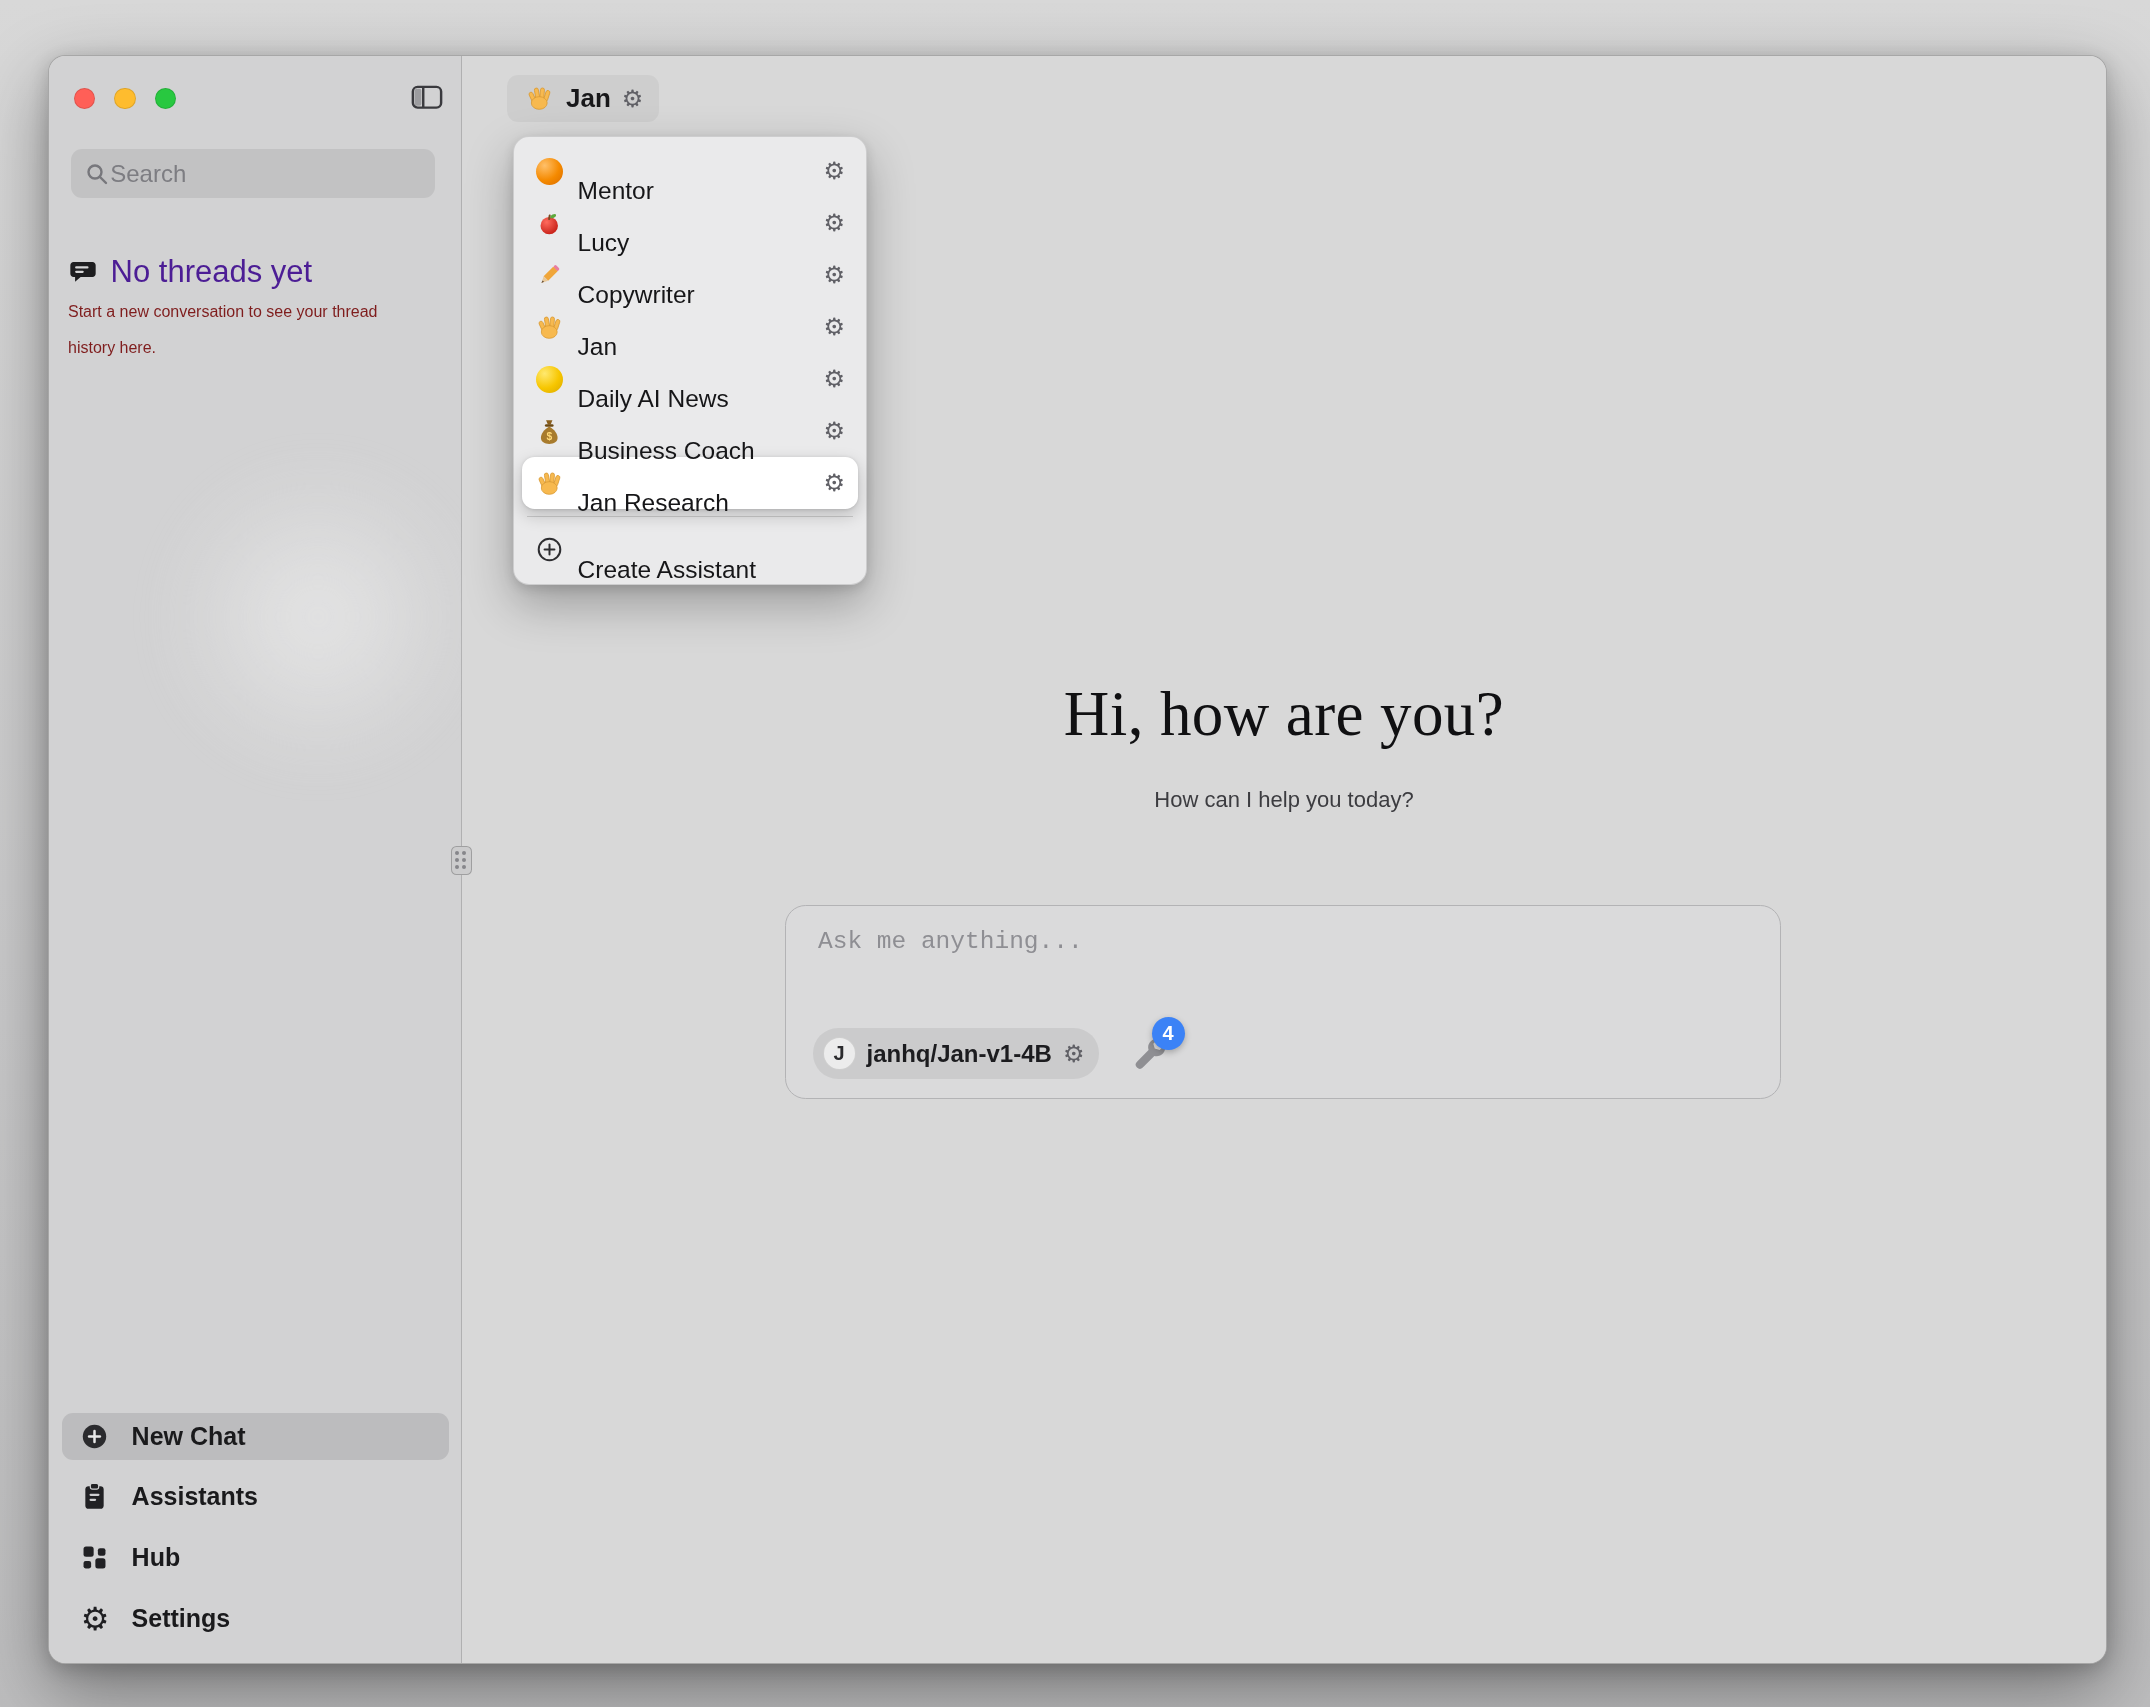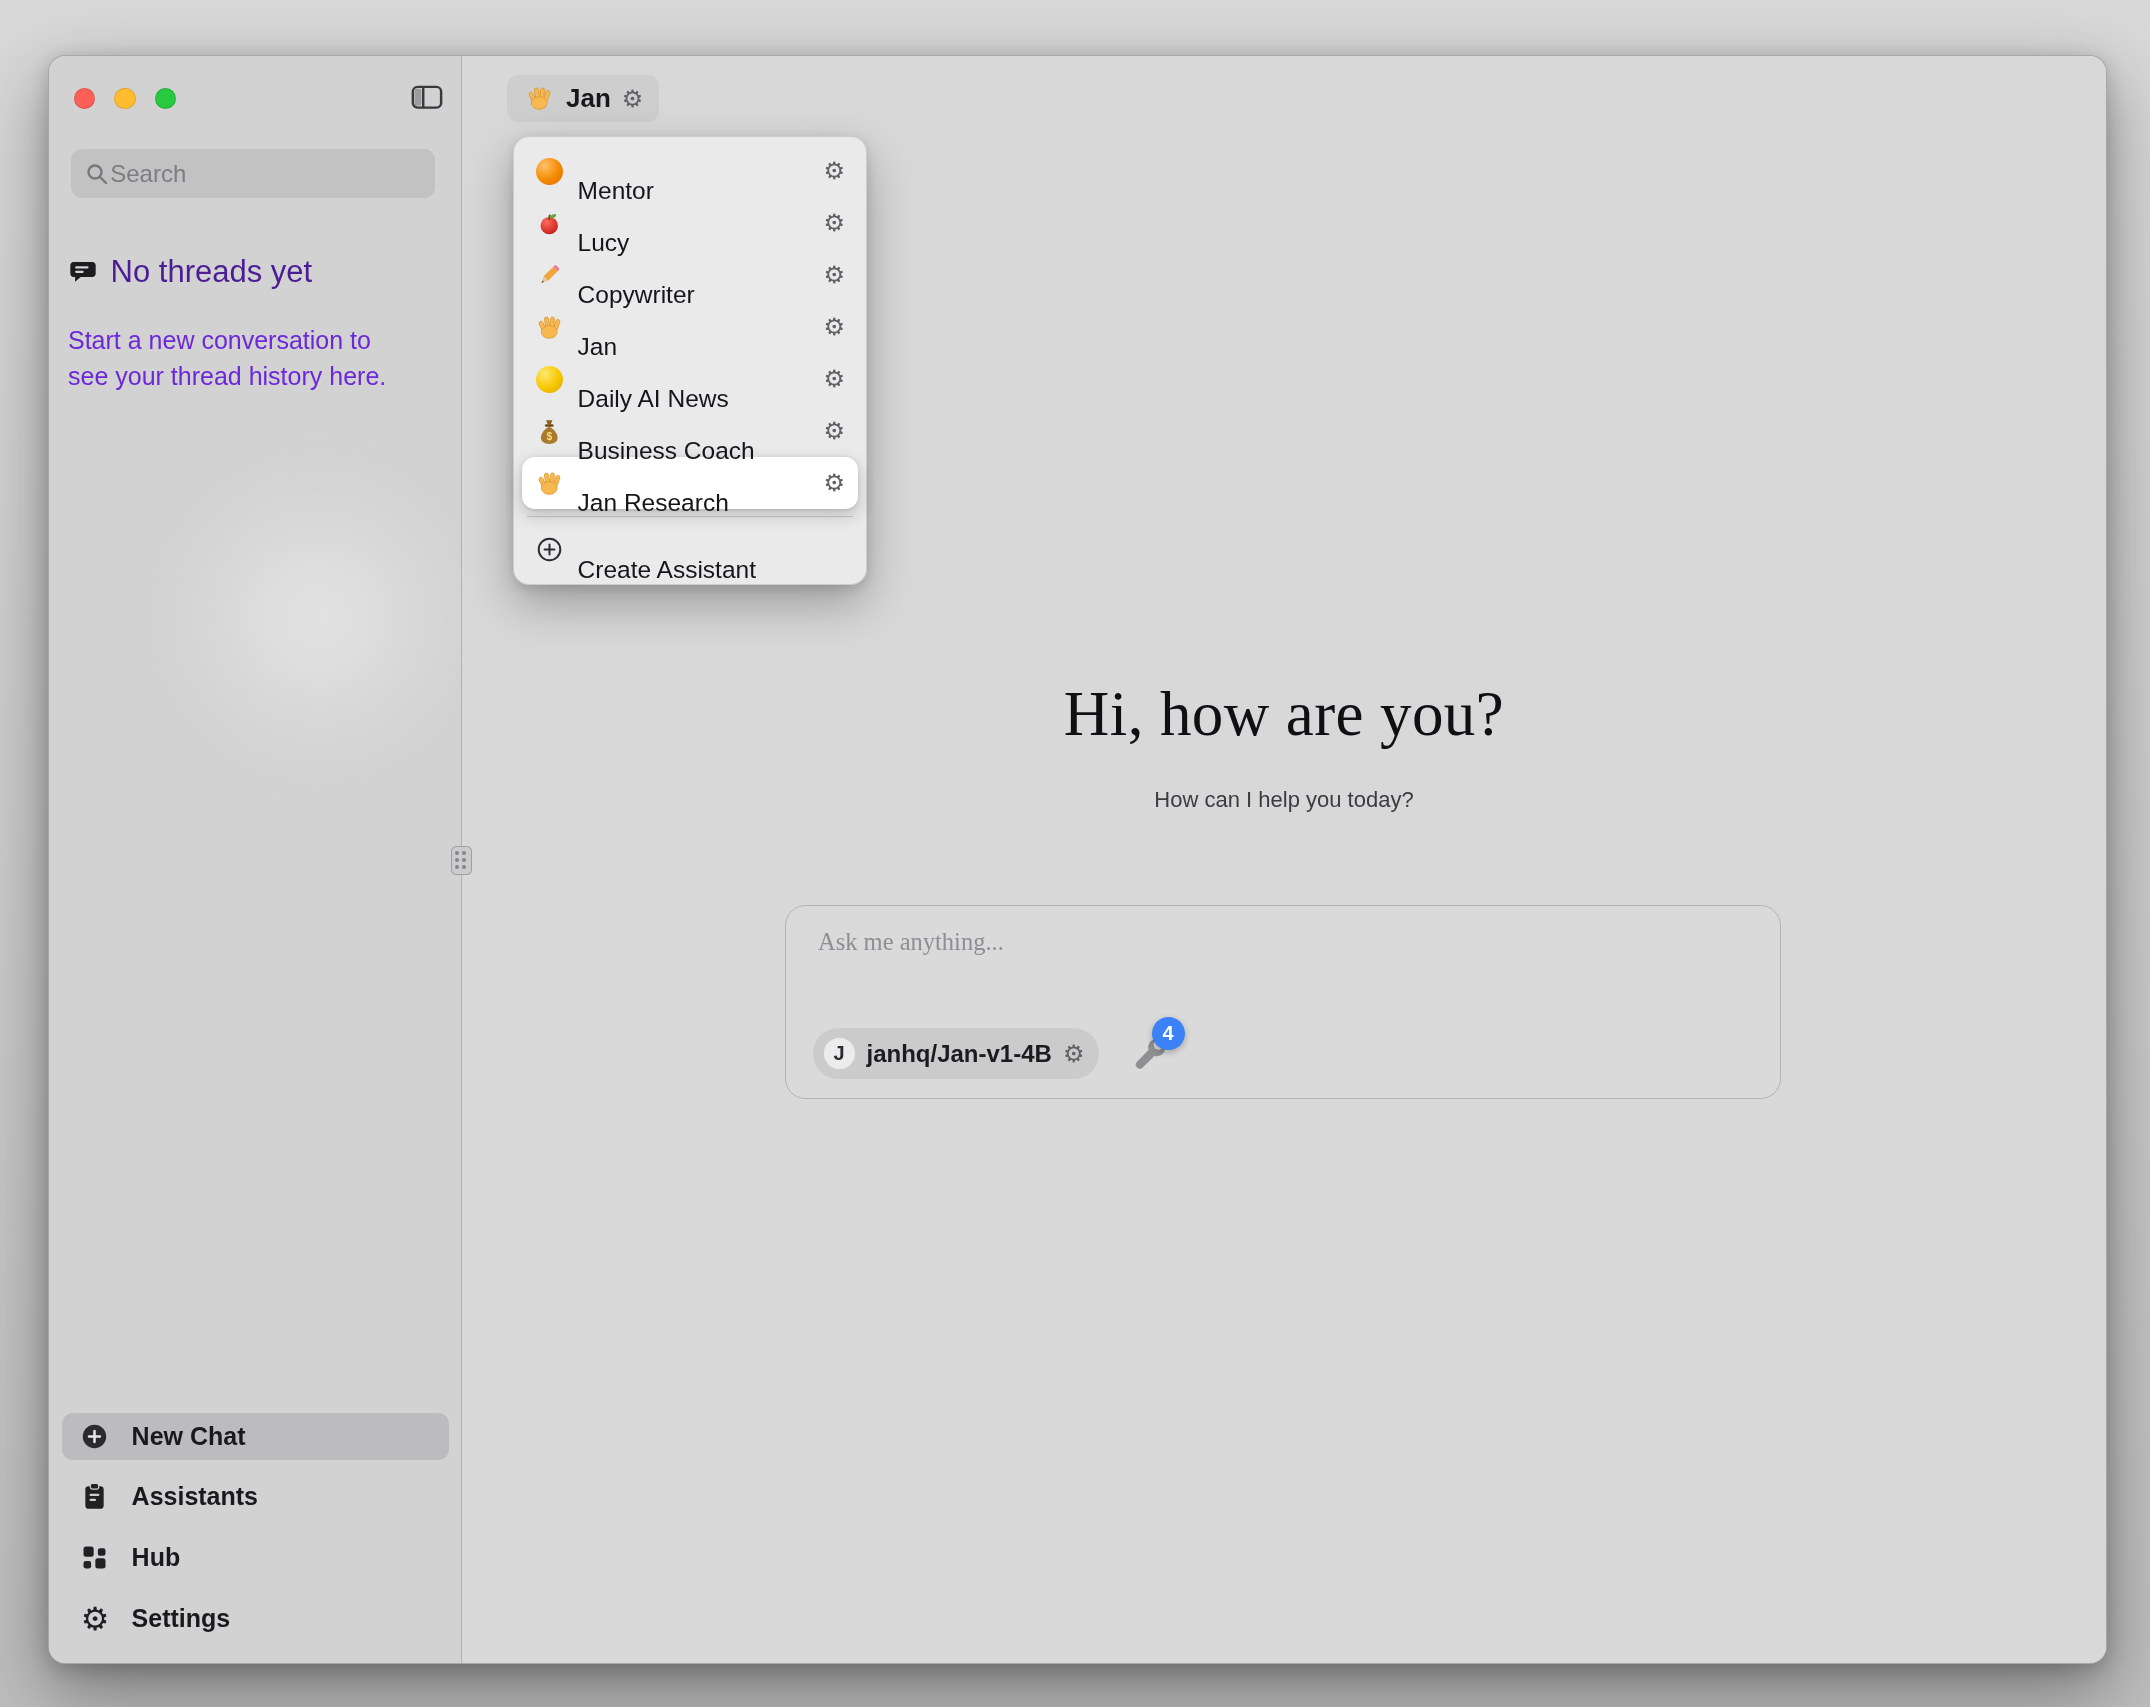--- a/index.html
+++ b/index.html
@@ -47,21 +47,21 @@
   }
   .search-box input {
     flex:1; border:none; outline:none; background:transparent;
     font-family:"Liberation Sans",sans-serif; font-size:24px; color:#3c3c40;
   }
   .search-box input::placeholder { color:#7d7d82; }
 
   .empty-state { position:absolute; left:19px; top:198px; width:371px; }
   .empty-head { display:flex; align-items:center; gap:12.6px; }
   .empty-head .title { font-size:31px; font-weight:400; color:#4c1d95; }
-  .empty-desc { margin-top:32px; font-size:25px; line-height:36px; color:#6d28d9; width:348px; }
+  .empty-desc { margin-top:4px; font-size:16px; line-height:36px; color:#7f1d1d; width:348px; }
 
   .nav-row {
     position:absolute; left:12.6px; width:387px; height:47px;
     display:flex; align-items:center; gap:20.6px; padding:0 17.4px;
     border-radius:11px; cursor:pointer;
   }
   .nav-row.active { background:#bcbcbe; }
   .nav-row .label { font-size:25px; font-weight:600; color:#1a1a1c; }
   .nav-icon { width:32px; height:32px; display:flex; align-items:center; justify-content:center; }
 
@@ -123,21 +123,21 @@
   }
 
   
   .composer {
     position:absolute; left:323px; top:849px; width:996px; height:194px;
     background:#dadadb; border:1.6px solid #b3b3b5; border-radius:20.6px;
   }
   .composer textarea {
     position:absolute; left:32px; top:22px; width:calc(100% - 63px); height:63px;
     background:transparent; border:none; outline:none; resize:none;
-    font-family:Liberation Serif, serif; font-size:24.5px; color:#7f1d1d;
+    font-family:Liberation Mono, monospace; font-size:24.5px; color:#7f1d1d;
   }
   .composer textarea::placeholder { color:#8e8e93; }
   .composer-bottom {
     position:absolute; left:27px; bottom:19px; display:flex; align-items:center; gap:32px;
   }
   .model-pill {
     display:flex; align-items:center; gap:11px; height:51px; padding:0 14.2px 0 9.5px;
     background:rgba(0,0,0,0.065); border-radius:25px; cursor:pointer;
   }
   .model-avatar {

